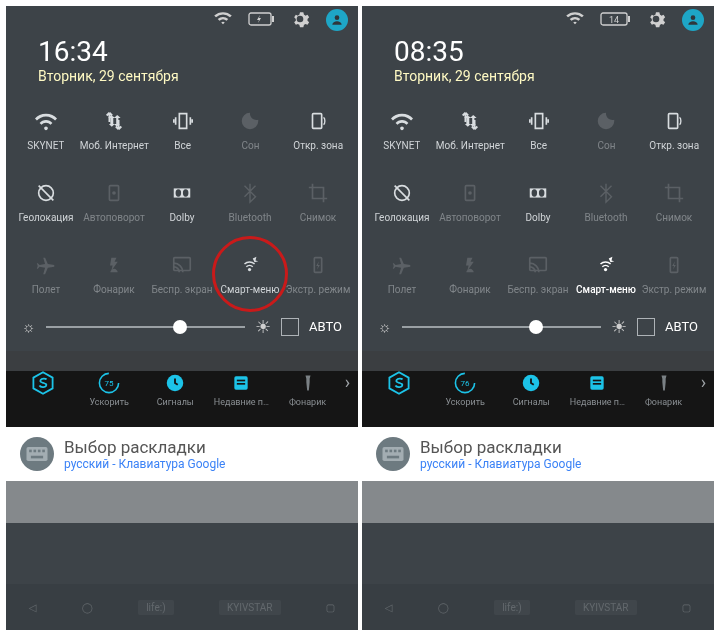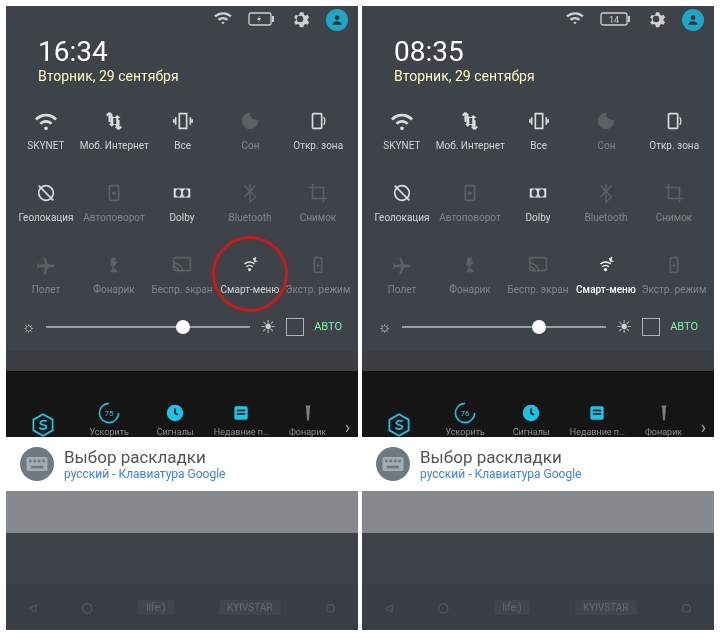--- a/index.html
+++ b/index.html
@@ -19,23 +19,23 @@
   .tile .lbl{font-size:10px;margin-top:5px;color:#d0d4d7;white-space:nowrap;max-width:100%;overflow:hidden;text-overflow:ellipsis}
   .tile.active .lbl{color:#fff;font-weight:500}
   .isvg{width:22px;height:22px;fill:#d9dde0}
   .isvg.pale{fill:#808488}
   .circle-annot{position:absolute;width:70px;height:70px;border:3px solid #c91a1a;border-radius:50%;pointer-events:none}
   .slider-row{display:flex;align-items:center;padding:6px 16px 14px;gap:10px}
   .sun-ic{font-size:15px;color:#cfcfcf}
   .slider{flex:1;height:2px;background:#9aa0a4;position:relative}
   .thumb{position:absolute;top:-6px;width:14px;height:14px;background:#fff;border-radius:50%}
   .checkbox{width:16px;height:16px;border:1.5px solid #aeb3b7}
-  .auto{font-size:11px;color:#86efac}
+  .auto{font-size:13px;color:#ffffff}
   .kbrow{height:20px;background:#3b3e41;color:#666;font-size:9px;letter-spacing:2px;padding-left:6px}
-  .tools{height:66px;background:#151515;display:flex;align-items:flex-end;padding:0 4px;position:relative}
+  .tools{height:56px;background:#151515;display:flex;align-items:flex-start;padding:0 4px;position:relative}
   .tool{flex:1;display:flex;flex-direction:column;align-items:center;gap:2px;color:#8a8f93;font-size:9px}
   .tool.first .ico{background:none;color:#1cc3e8}
   .tool .ico{width:24px;height:24px;display:flex;align-items:center;justify-content:center}
   .chev{color:#9da2a6;font-size:18px;padding:0 4px}
   .notif{background:#fff;color:#333;display:flex;align-items:center;gap:10px;padding:10px 14px;height:54px;box-sizing:border-box}
   .nic{width:34px;height:34px;background:#6d7a80;border-radius:50%;display:flex;align-items:center;justify-content:center}
   .notif-title{font-size:17px;color:#555}
   .notif-sub{font-size:12px;color:#3b82f6}
   .nav{position:absolute;bottom:0;left:0;right:0;height:46px;background:#2d3337;display:flex;align-items:center;justify-content:space-around;opacity:.25;color:#cfd3d6;font-size:10px}
   .nav .pill{background:#4a5257;padding:2px 8px;border-radius:2px}

